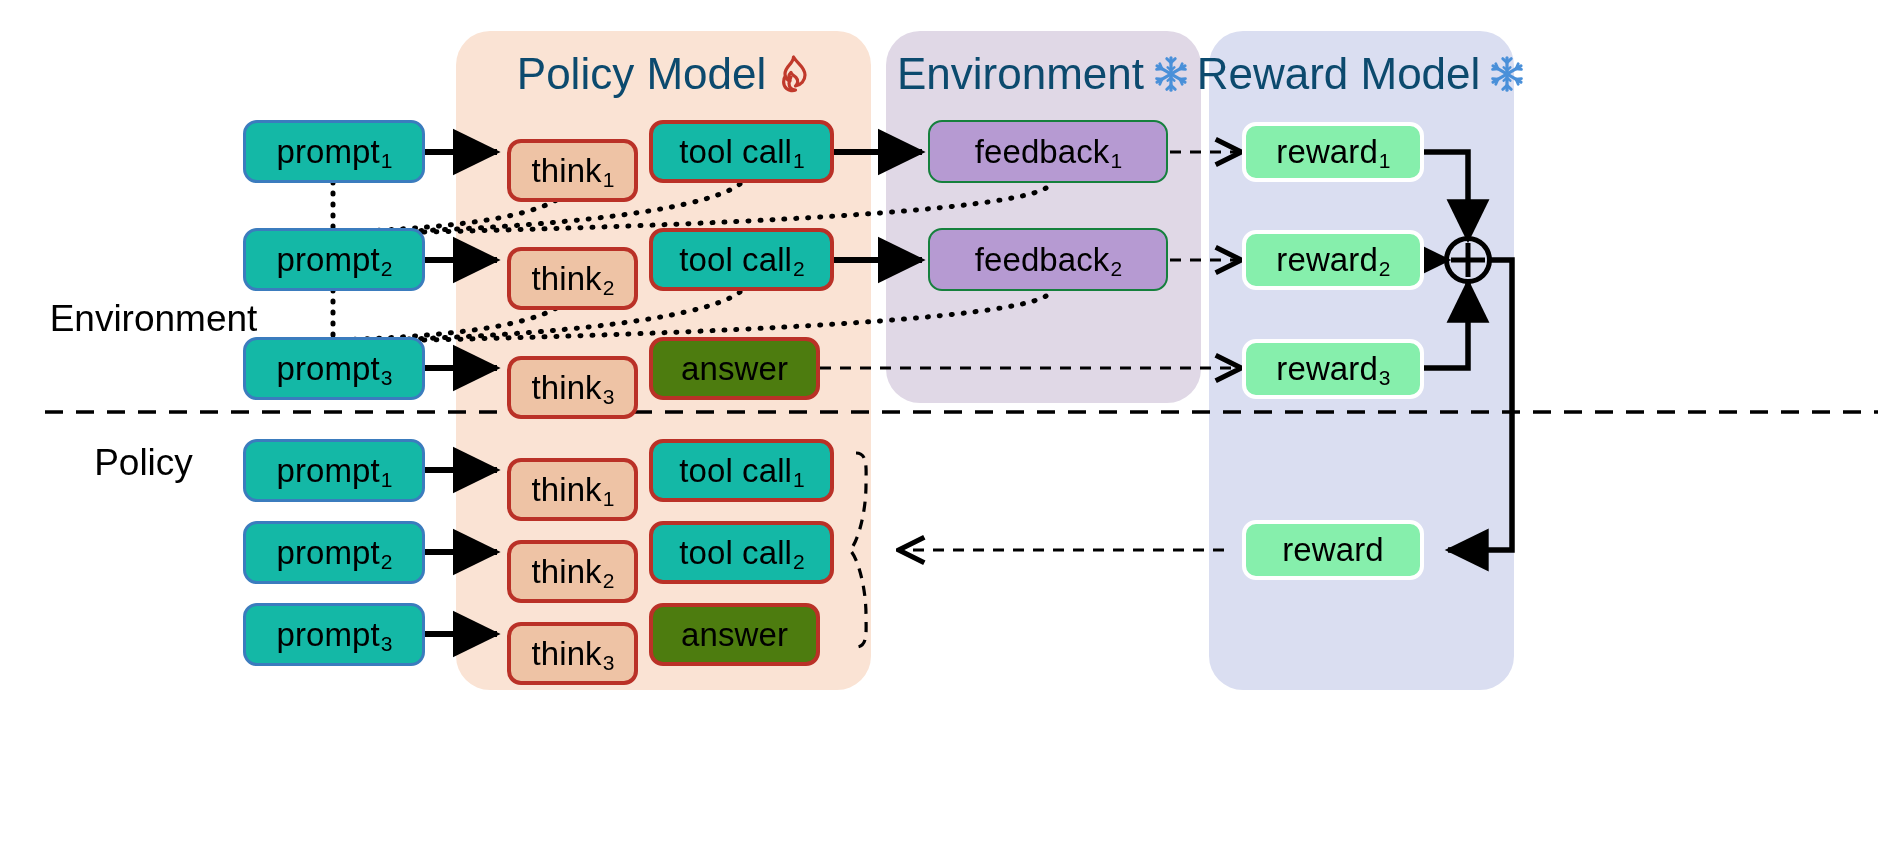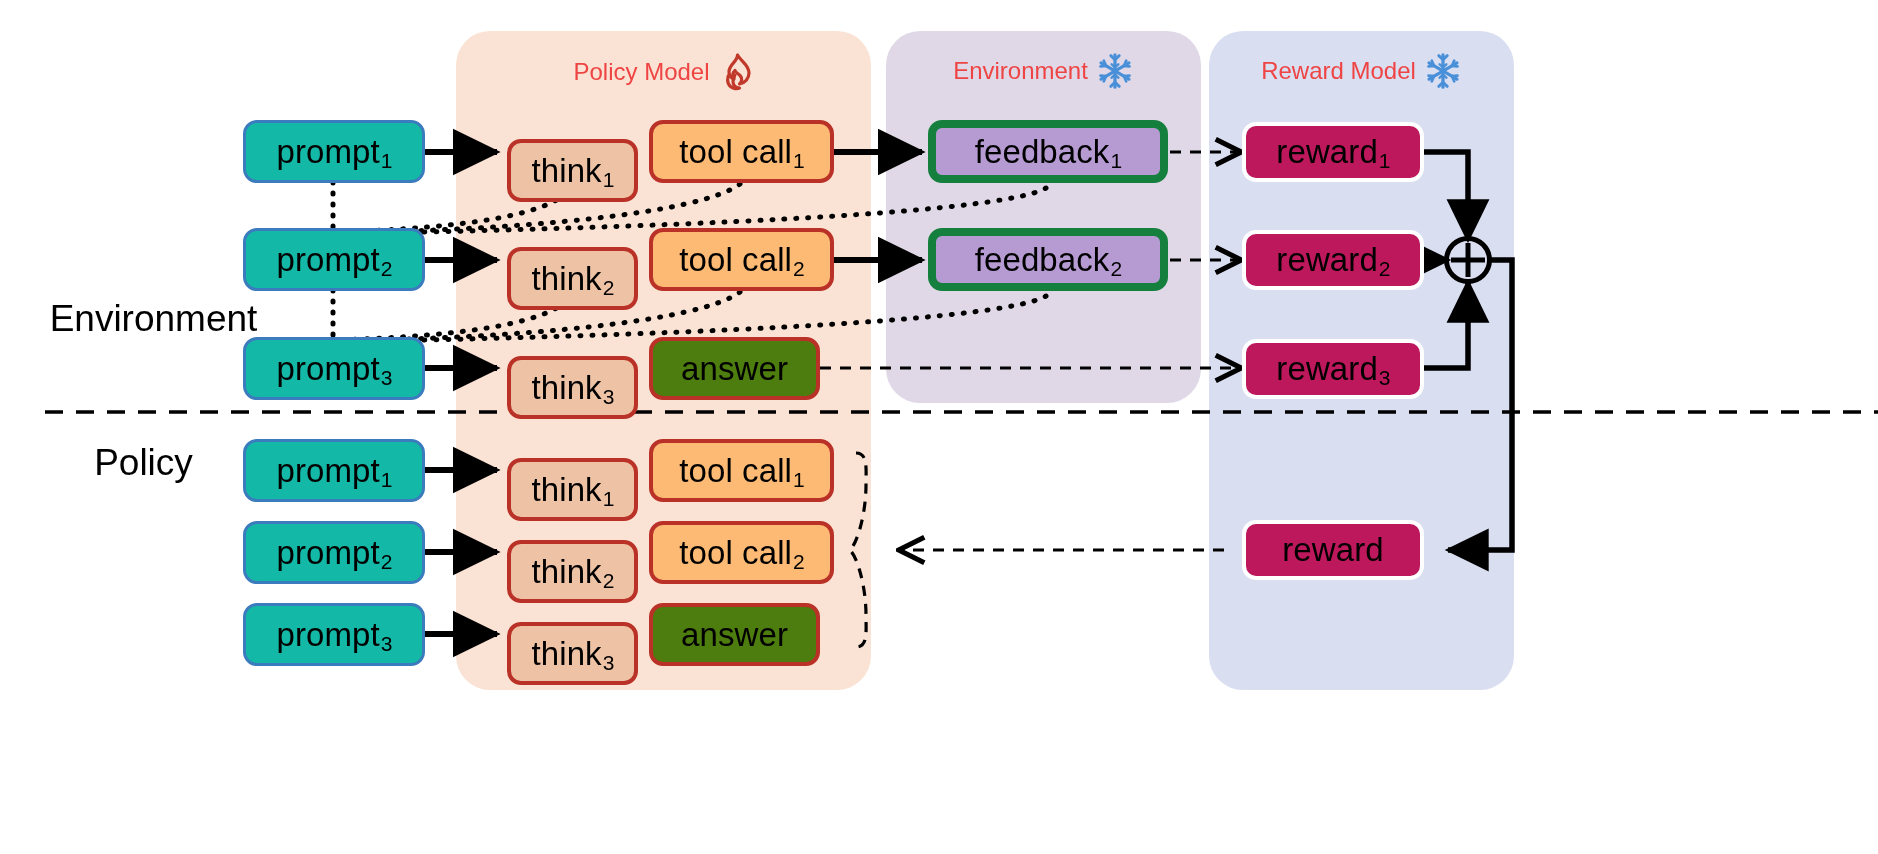--- a/index.html
+++ b/index.html
@@ -6,44 +6,44 @@
   body{
     font-family:"Liberation Sans","DejaVu Sans",sans-serif;
     width:1878px;height:854px;overflow:hidden;
   }
   #stage{position:relative;width:1878px;height:854px;background:#fff;}
 
   
   .panel{position:absolute;border-radius:34px;}
   .panel-title{
     position:absolute;width:100%;text-align:left;
-    font-size:24px;color:#ef4444;white-space:nowrap;
+    font-size:44px;color:#0c4a6e;white-space:nowrap;
     display:flex;align-items:center;justify-content:center;gap:8px;
   }
   .panel-title .ttl{line-height:1;}
   .panel-title .ico{display:inline-flex;align-items:center;}
 
   #panel-policy{left:456px;top:31px;width:415px;height:659px;background:#fae3d4;}
   #panel-env{left:886px;top:31px;width:315px;height:372px;background:#e0d8e6;}
   #panel-reward{left:1209px;top:31px;width:305px;height:659px;background:#dadef1;}
 
   
   .node{
     position:absolute;display:flex;align-items:center;justify-content:center;
     box-sizing:border-box;border-radius:13px;font-size:33px;color:#000;
     white-space:nowrap;letter-spacing:.1px;
   }
   .node .sub{font-size:21px;vertical-align:sub;line-height:0;
              position:relative;top:9px;left:1px;}
   .node-prompt{background:#14b8a6;border:3px solid #3b7cbe;border-radius:14px;}
   .node-think{background:#eec3a5;border:4px solid #ba3127;border-radius:14px;margin-top:19px;}
-  .node-tool{background:#fdba74;border:4px solid #ba3127;border-radius:14px;}
+  .node-tool{background:#14b8a6;border:4px solid #ba3127;border-radius:14px;}
   .node-answer{background:#4d7c0f;border:4px solid #ba3127;border-radius:14px;}
-  .node-feedback{background:#b69ad2;border:8px solid #15803d;border-radius:14px;}
-  .node-reward{background:#be185d;border:4px solid #ffffff;border-radius:14px;}
+  .node-feedback{background:#b69ad2;border:2px solid #15803d;border-radius:14px;}
+  .node-reward{background:#86efac;border:4px solid #ffffff;border-radius:14px;}
 
   
   .side-label{
     position:absolute;text-align:center;font-size:37px;color:#000;
     line-height:1.13;
   }
 
   
   #wires{position:absolute;left:0;top:0;width:1878px;height:854px;
          pointer-events:none;}

